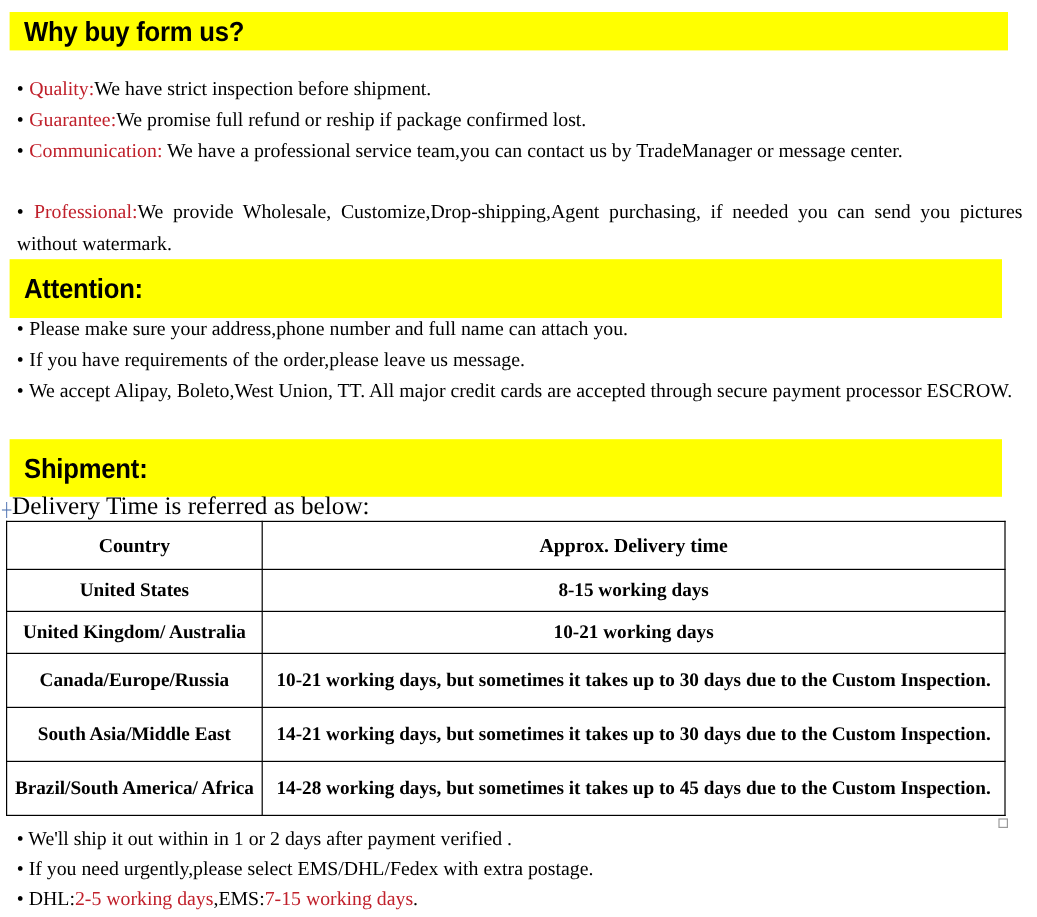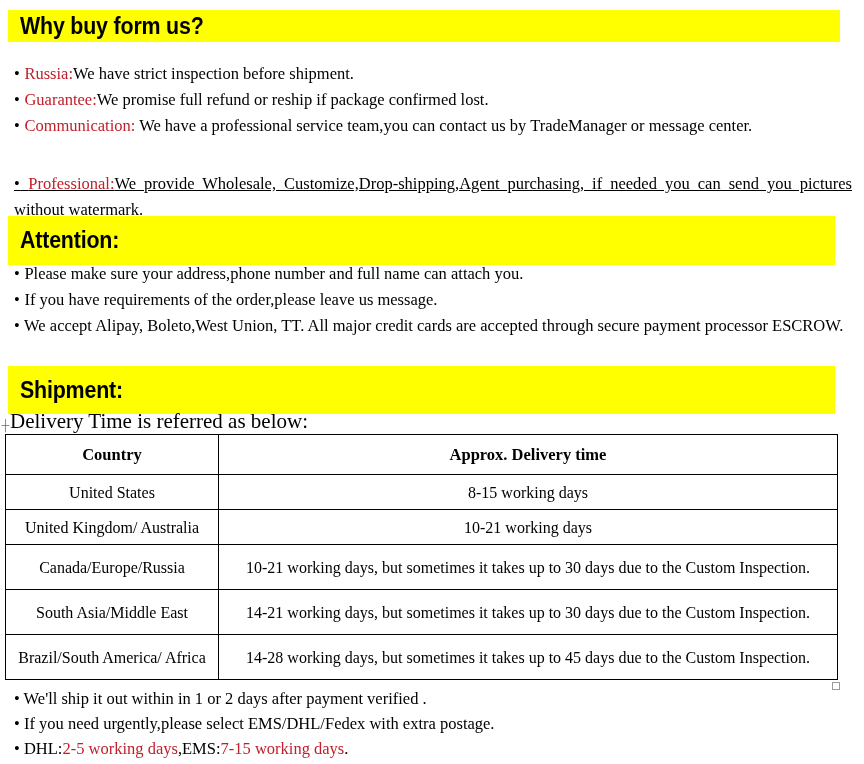--- a/index.html
+++ b/index.html
@@ -58,21 +58,21 @@
     color: #000000;
     box-sizing: border-box;
   }
   .para .bullet { letter-spacing: 0.5px; }
   .kw { color: #C0202B; }
 
   
   #p-quality       { left: 14px; top: 61px;  width: 838px; }
   #p-guarantee     { left: 14px; top: 87px;  width: 838px; }
   #p-communication { left: 14px; top: 113px; width: 838px; }
-  #p-professional  { left: 14px; top: 171px; width: 838px; text-decoration: underline; }
+  #p-professional  { left: 14px; top: 164px; width: 838px; }
 
   
   #p-address  { left: 14px; top: 261px; width: 838px; }
   #p-requirements { left: 14px; top: 287px; width: 838px; }
   #p-payments { left: 14px; top: 313px; width: 838px; }
 
   
   .para { hyphens: none; }
 
   
@@ -94,21 +94,21 @@
     border-collapse: collapse;
     table-layout: fixed;
   }
   #delivery-table td, #delivery-table th {
     border: 1px solid #000000;
     padding: 3px 2px;
     text-align: center;
     vertical-align: middle;
     font-size: 16px;
     line-height: 19px;
-    font-weight: normal;
+    font-weight: bold;
     box-sizing: border-box;
   }
   #delivery-table thead th {
     font-weight: bold;
     height: 40px;
     font-size: 16.5px;
   }
   #delivery-table tbody tr { height: 35px; }
   #delivery-table tbody tr.tall { height: 45px; }
   .col-country { width: 213px; }
@@ -155,21 +155,21 @@
 <body>
 
 <div class="page">
 
   <div class="band" id="band-why">
     <span class="band-title">Why buy form us?</span>
   </div>
 
   <div class="para" id="p-quality">
     <span class="bullet">•</span>
-    <span class="kw">Russia:</span><span>We have strict inspection before shipment.</span>
+    <span class="kw">Quality:</span><span>We have strict inspection before shipment.</span>
   </div>
 
   <div class="para" id="p-guarantee">
     <span class="bullet">•</span>
     <span class="kw">Guarantee:</span><span>We promise full refund or reship if package confirmed lost.</span>
   </div>
 
   <div class="para" id="p-communication">
     <span class="bullet">•</span>
     <span class="kw">Communication:</span><span> We have a professional service team,you can contact us by TradeManager or message center.</span>

